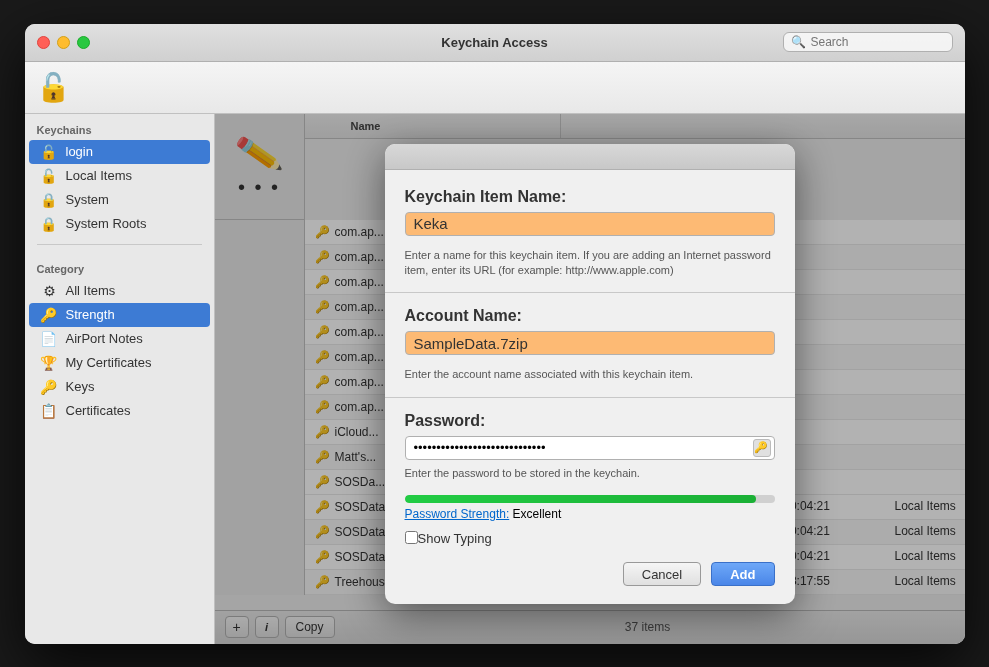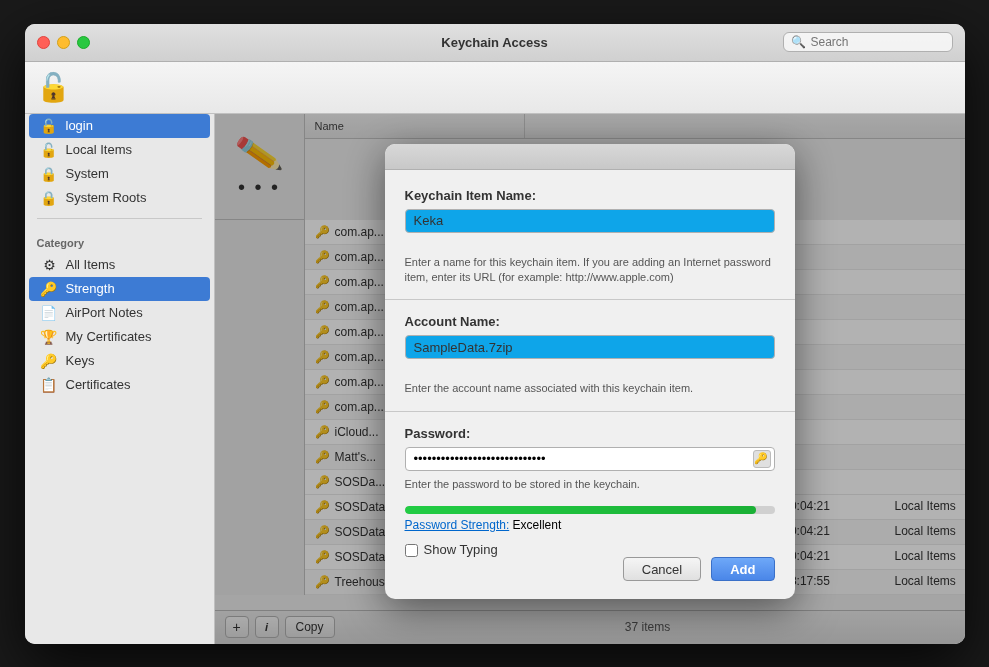--- a/index.html
+++ b/index.html
@@ -167,24 +167,25 @@
     
     .table-header {
       display: flex;
       background: linear-gradient(180deg, #f0f0f0 0%, #e4e4e4 100%);
       border-bottom: 1px solid #c0c0c0;
       padding: 0;
       flex-shrink: 0;
     }
     .table-header-cell {
       font-size: 11px;
-      font-weight: 400;
+      font-weight: 700;
       color: #444;
       padding: 6px 10px;
       border-right: 1px solid #c8c8c8;
+      margin-left: 36px;
     }
     .col-name { width: 220px; }
     .col-keychain { flex: 1; }
 
     
     .table-body {
       overflow-y: auto;
       flex: 1;
     }
     .table-row {
@@ -289,35 +290,35 @@
     .modal-header {
       height: 26px;
       background: linear-gradient(180deg, #d8d8d8 0%, #c8c8c8 100%);
       border-bottom: 1px solid #b0b0b0;
       border-radius: 10px 10px 0 0;
     }
     .modal-body {
       padding: 18px 20px;
     }
     .modal-field-label {
-      font-size: 13px;
+      font-size: 16px;
       font-weight: 600;
       color: #333;
       margin-bottom: 6px;
     }
     .modal-input {
       width: 100%;
       height: 24px;
       border: 1px solid #b0b0b0;
       border-radius: 4px;
       padding: 0 8px;
-      font-size: 13px;
-      background: #0ea5e9;
-      color: #333;
-      margin-bottom: 22px;
+      font-size: 15px;
+      background: #fdba74;
+      color: #333;
+      margin-bottom: 12px;
       outline: none;
     }
     .modal-hint {
       font-size: 11px;
       color: #555;
       margin-bottom: 14px;
       line-height: 1.4;
     }
     .modal-divider {
       height: 1px;
@@ -371,22 +372,22 @@
       font-size: 12px;
       margin-bottom: 10px;
     }
     .strength-link {
       color: #0066cc;
       text-decoration: underline;
       cursor: pointer;
     }
     .show-typing-row {
       display: flex;
-      align-items: flex-end;
-      gap: 6px;
+      align-items: flex-start;
+      margin-bottom: 16px;
     }
     .show-typing-cb {
       width: 13px;
       height: 13px;
       cursor: pointer;
     }
     .show-typing-label {
       font-size: 13px;
       color: #333;
     }
@@ -449,20 +450,21 @@
 
   <div class="toolbar">
     <div class="lock-btn">
       <span class="lock-svg">🔓</span>
     </div>
   </div>
 
   <div class="main-content">
 
     <div class="sidebar">
+      <div class="sidebar-section-label">Keychains</div>
       <div class="sidebar-item selected">
         <span class="sidebar-icon">🔓</span>
         <span>login</span>
       </div>
       <div class="sidebar-item">
         <span class="sidebar-icon">🔓</span>
         <span>Local Items</span>
       </div>
       <div class="sidebar-item">
         <span class="sidebar-icon">🔒</span>

